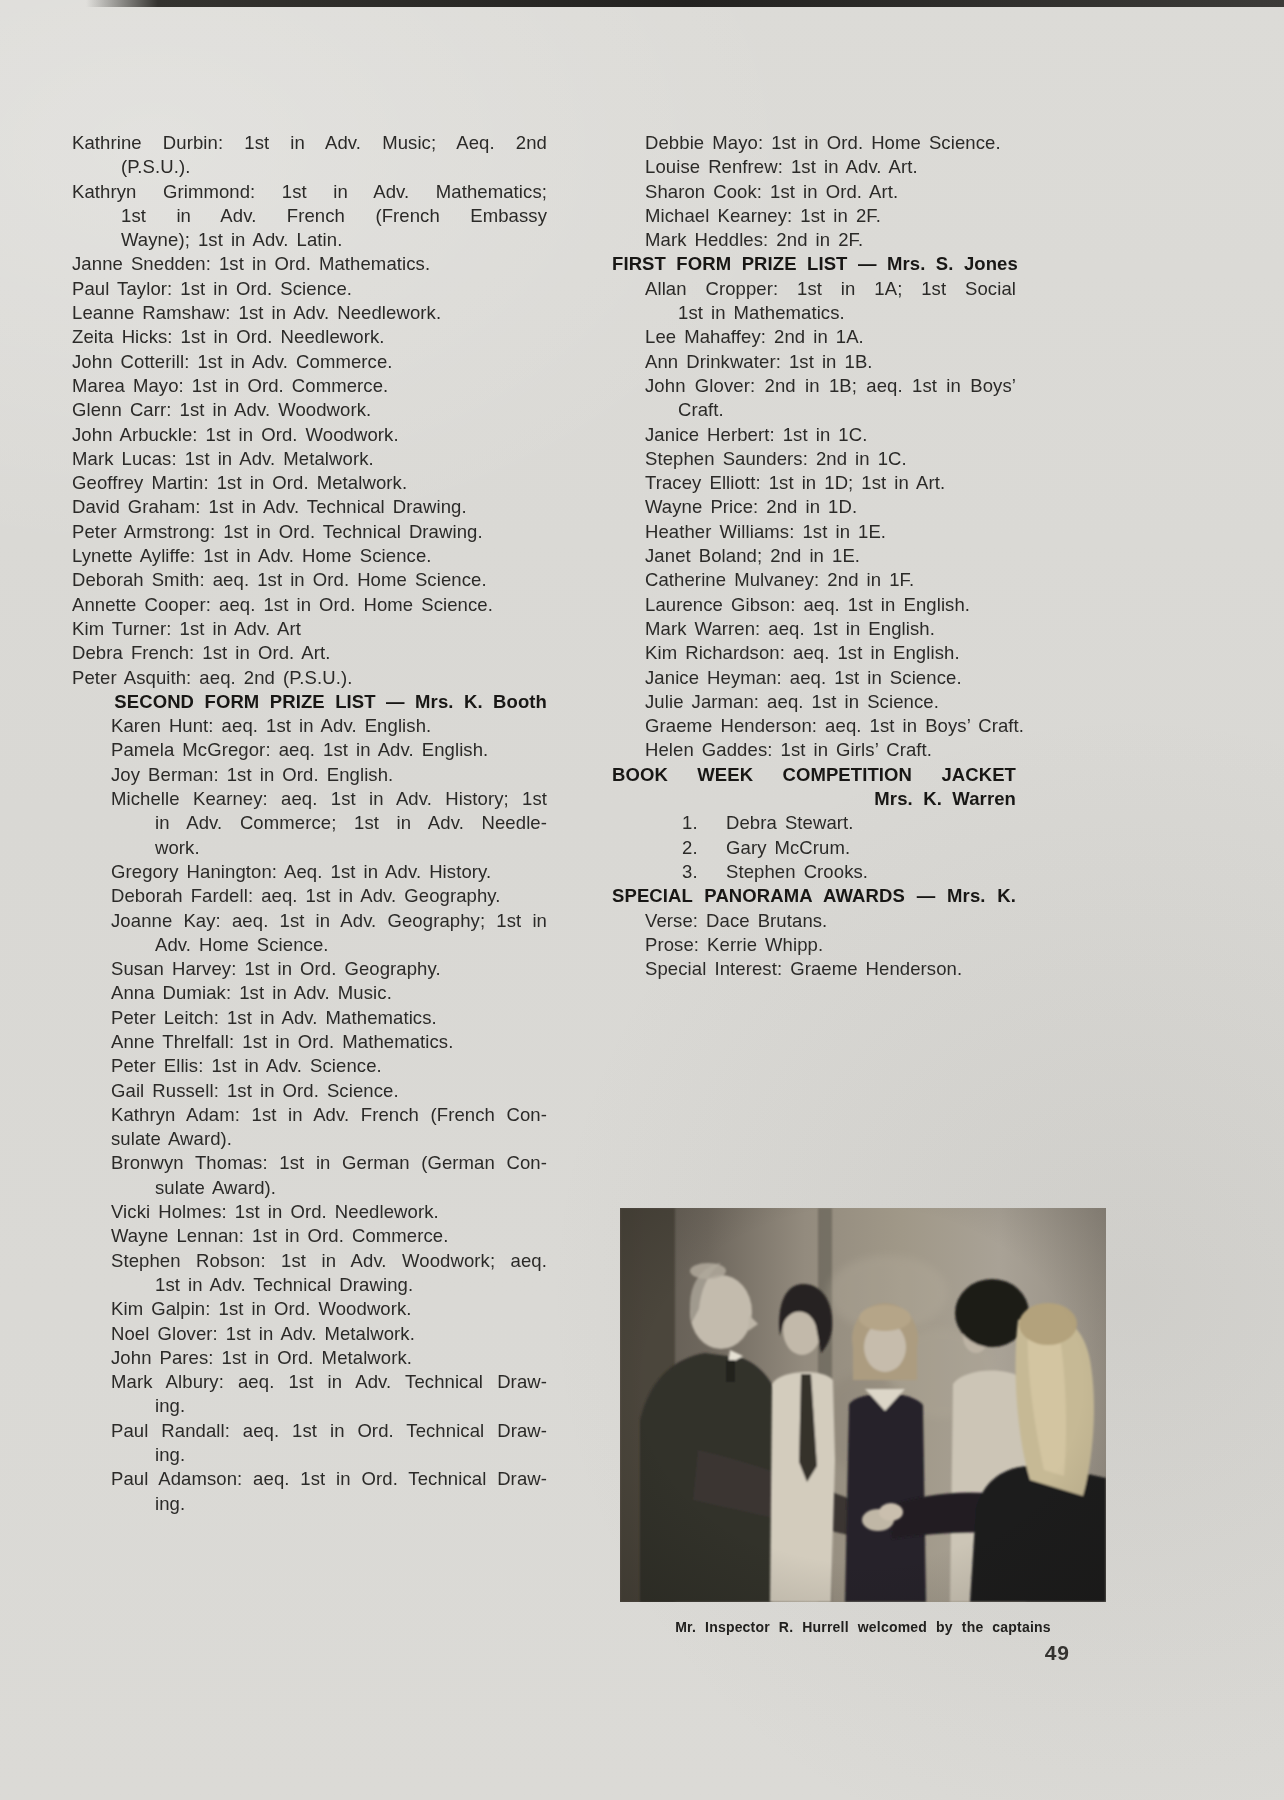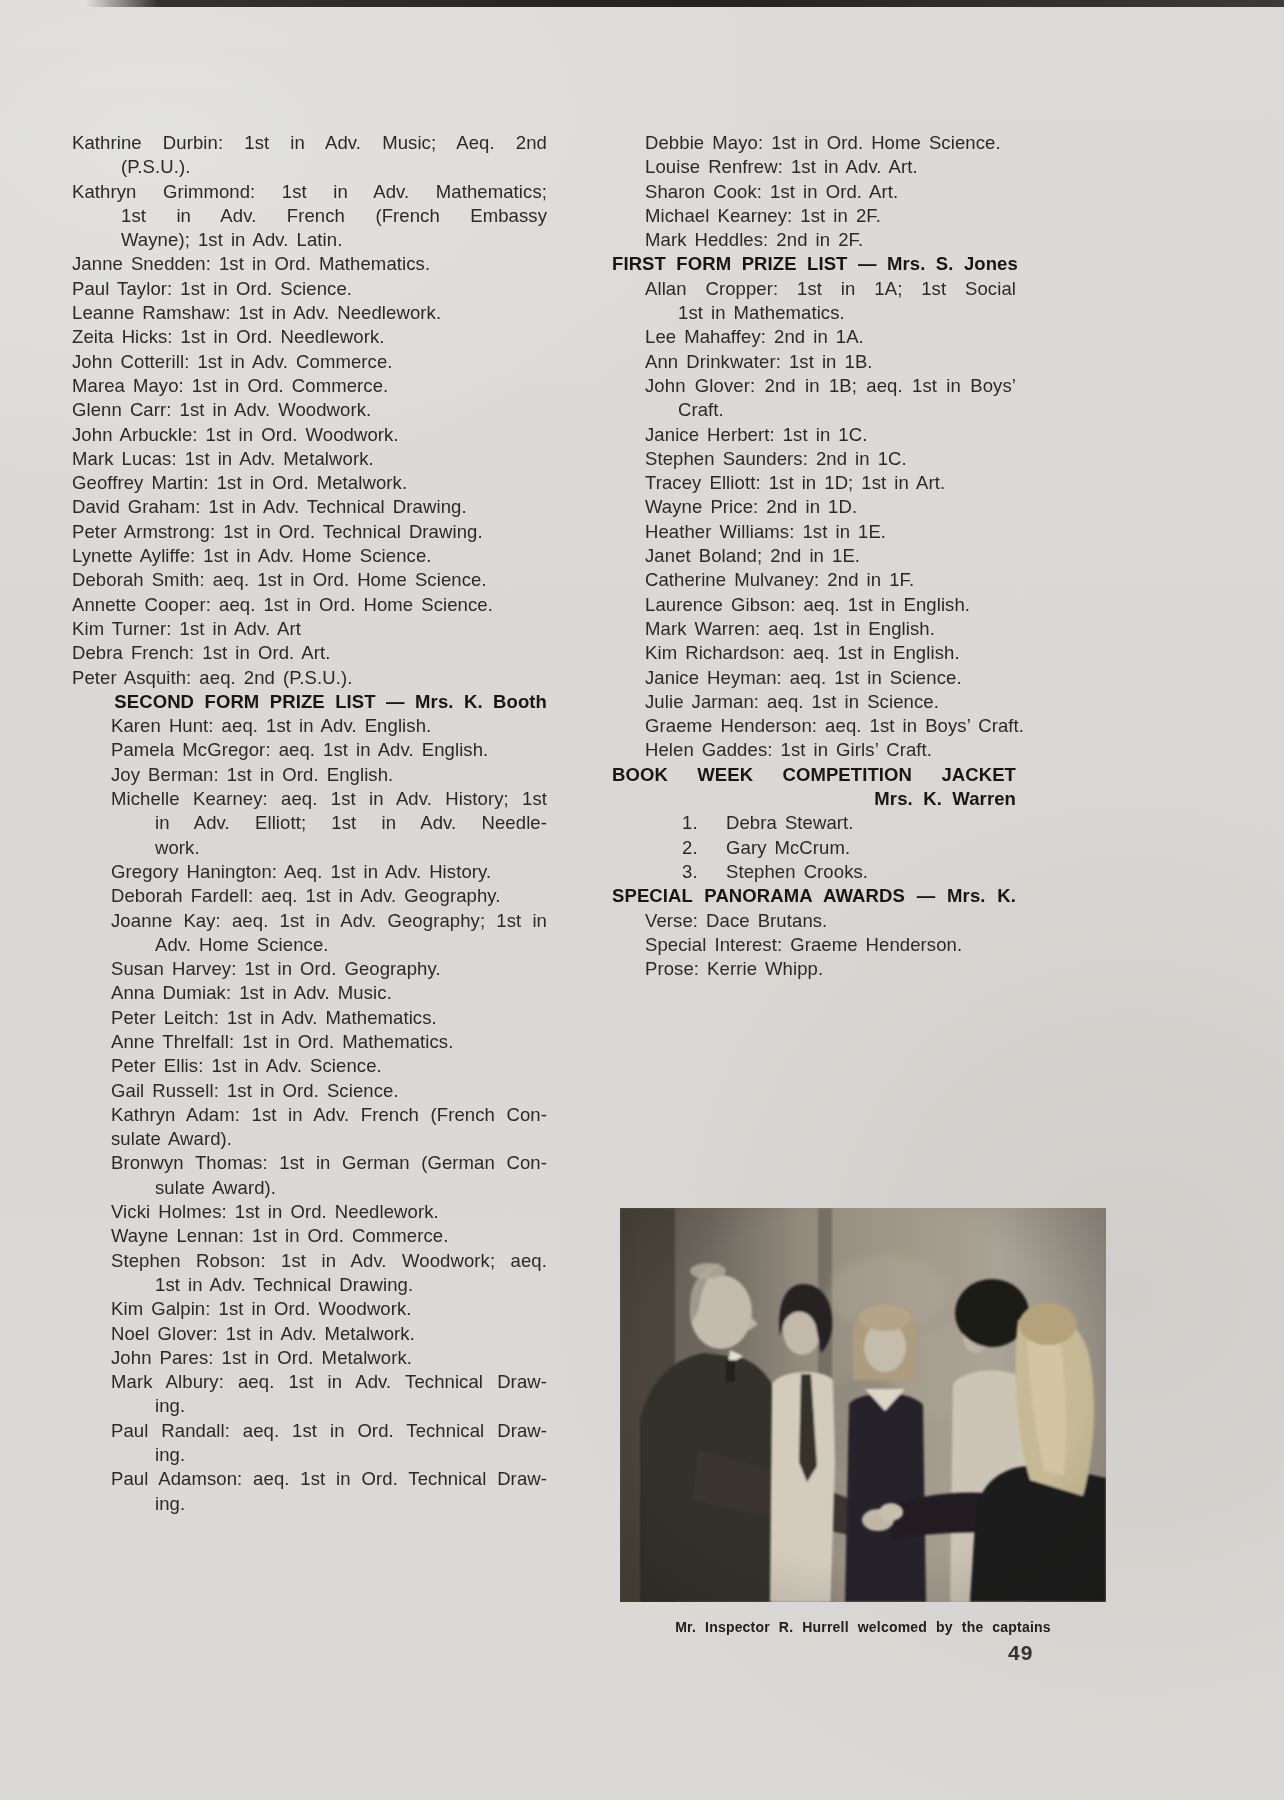--- a/index.html
+++ b/index.html
@@ -42,21 +42,21 @@
     background:#8a847a;
   }
   .photo svg { display:block; }
   .caption {
     position:absolute; left:620px; top:1619px; width:486px;
     text-align:center; font-weight:bold; font-size:14px; color:#21201e;
     word-spacing:0.35em; letter-spacing:0.2px;
   }
   .pagenum {
     position:absolute; left:1008px; top:1641px; width:62px;
-    font-size:21px; font-weight:bold; color:#343330;
+    text-align:right; font-size:21px; font-weight:bold; color:#343330;
     letter-spacing:1px;
   }
 </style>
 </head>
 <body>
 
 <div class="page">
   <div class="top-strip"></div>
 
   <div class="col col-left">
@@ -131,21 +131,21 @@
           <div class="ln"><span>Karen Hunt: aeq. 1st in Adv. English.</span></div>
         </div>
         <div class="entry">
           <div class="ln"><span>Pamela McGregor: aeq. 1st in Adv. English.</span></div>
         </div>
         <div class="entry">
           <div class="ln"><span>Joy Berman: 1st in Ord. English.</span></div>
         </div>
         <div class="entry">
           <div class="ln j"><span>Michelle Kearney: aeq. 1st in Adv. History; 1st</span></div>
-          <div class="ln cont j"><span>in Adv. Elliott; 1st in Adv. Needle-</span></div>
+          <div class="ln cont j"><span>in Adv. Commerce; 1st in Adv. Needle-</span></div>
           <div class="ln cont"><span>work.</span></div>
         </div>
         <div class="entry">
           <div class="ln"><span>Gregory Hanington: Aeq. 1st in Adv. History.</span></div>
         </div>
         <div class="entry">
           <div class="ln"><span>Deborah Fardell: aeq. 1st in Adv. Geography.</span></div>
         </div>
         <div class="entry">
           <div class="ln j"><span>Joanne Kay: aeq. 1st in Adv. Geography; 1st in</span></div>
@@ -300,24 +300,24 @@
         <div class="entry">
           <div class="ln"><span class="num">3.</span><span>Stephen Crooks.</span></div>
         </div>
       </div>
     <div class="heading j">SPECIAL PANORAMA AWARDS — Mrs. K. Simkus</div>
     <div class="list rform">
         <div class="entry">
           <div class="ln"><span>Verse: Dace Brutans.</span></div>
         </div>
         <div class="entry">
+          <div class="ln"><span>Prose: Kerrie Whipp.</span></div>
+        </div>
+        <div class="entry">
           <div class="ln"><span>Special Interest: Graeme Henderson.</span></div>
-        </div>
-        <div class="entry">
-          <div class="ln"><span>Prose: Kerrie Whipp.</span></div>
         </div>
       </div>
   </div>
 
   <div class="photo">
     <svg width="486" height="394" viewBox="0 0 486 394" xmlns="http://www.w3.org/2000/svg">
       <defs>
         <linearGradient id="wall" x1="0" y1="0" x2="1" y2="0">
           <stop offset="0" stop-color="#5f5950"></stop>
           <stop offset="0.18" stop-color="#6e675d"></stop>

